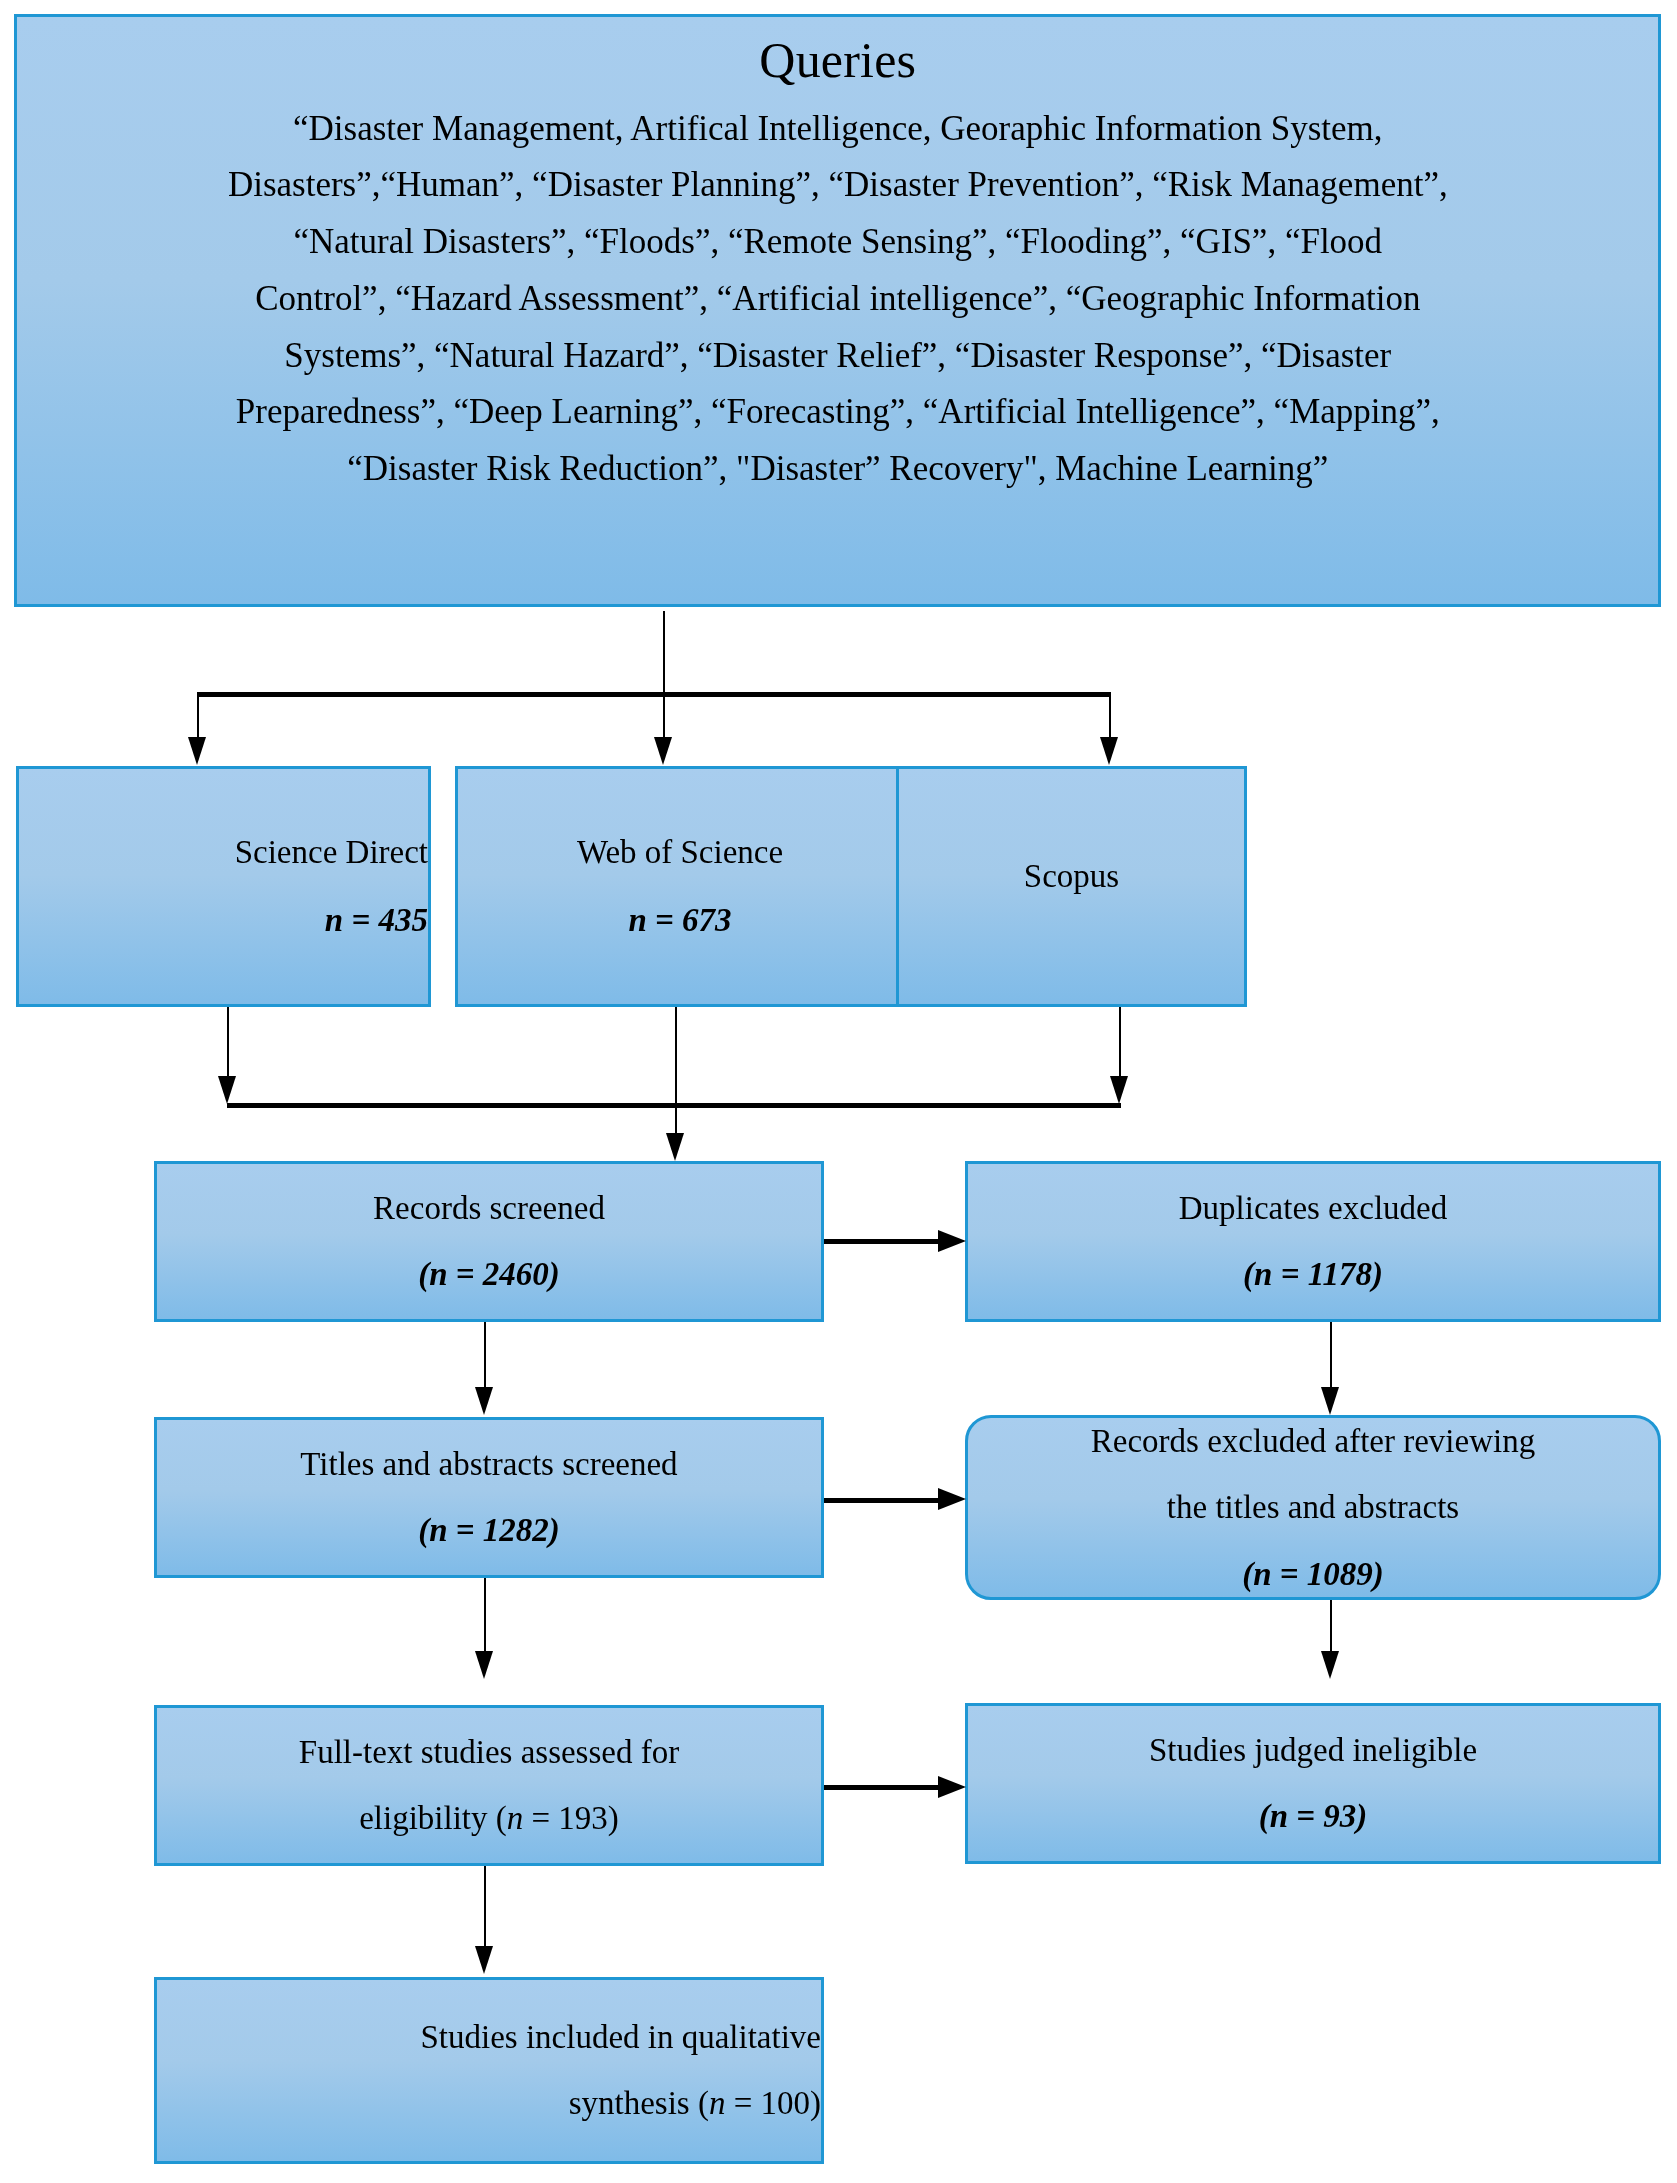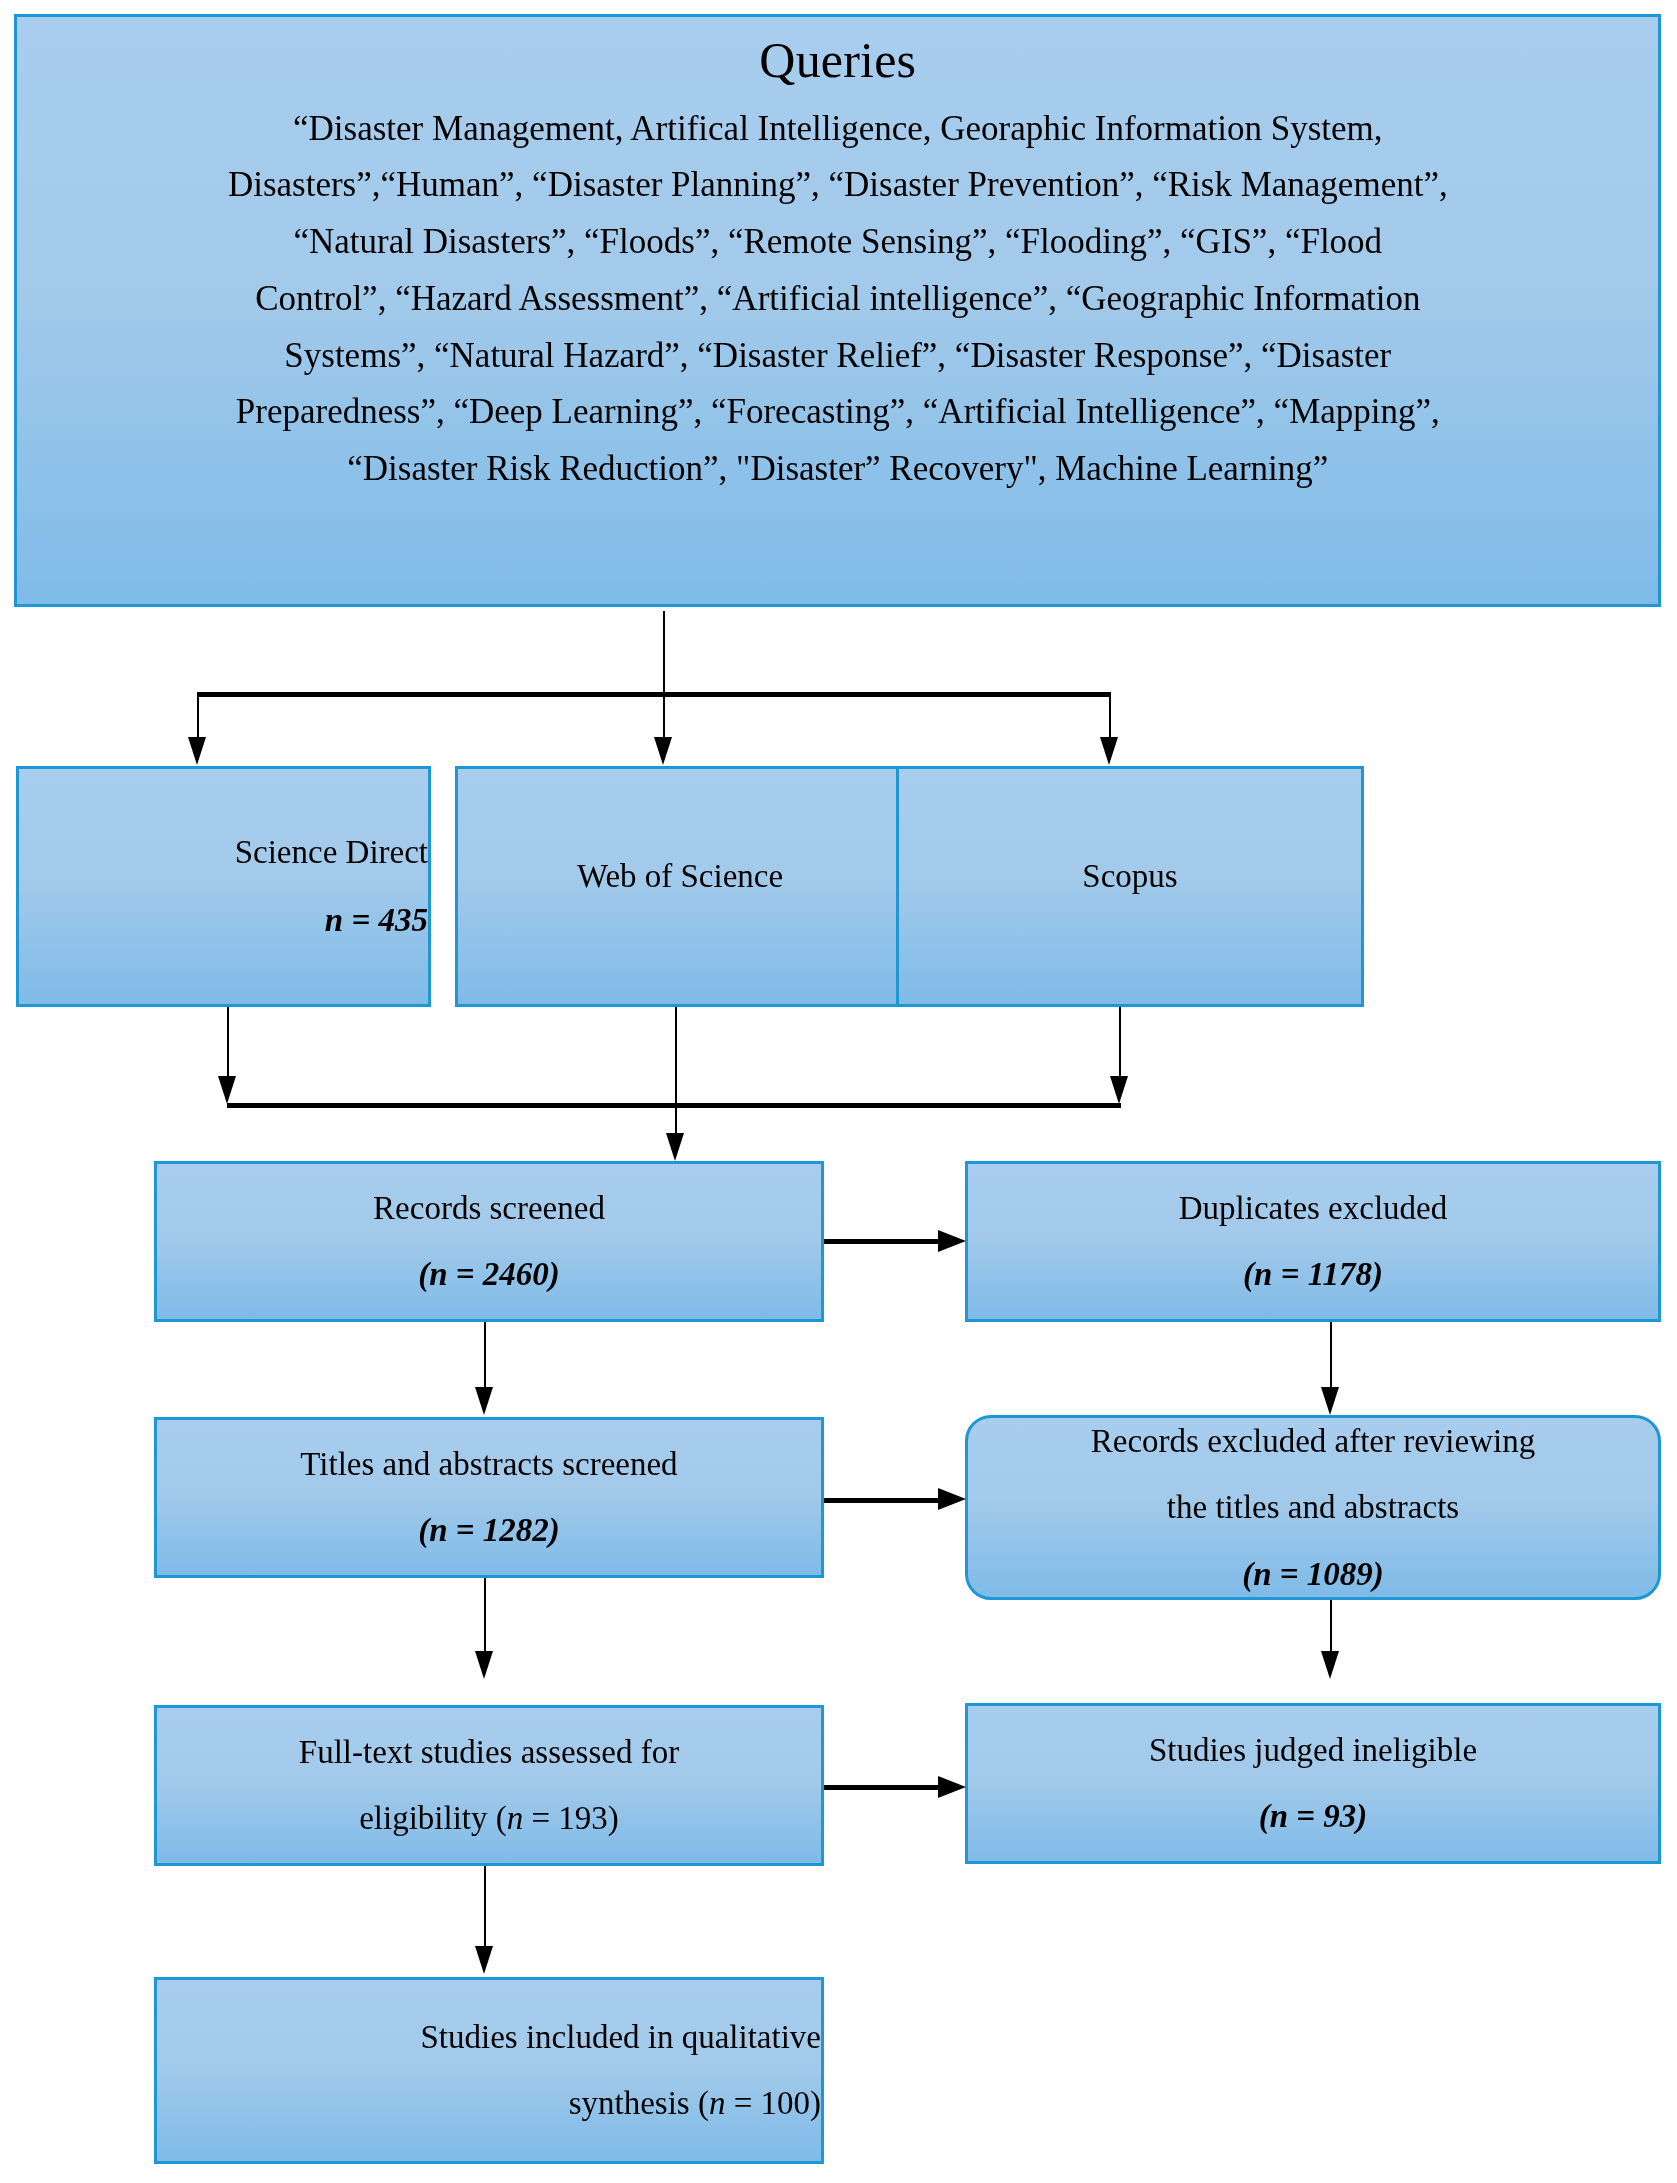--- a/index.html
+++ b/index.html
@@ -59,21 +59,21 @@
   }
 
   
   .src-box {
     top: 766px;
     height: 241px;
     font-size: 33px;
   }
   #src-sciencedirect { left: 16px;   width: 415px; text-align: right; }
   #src-wos          { left: 455px; width: 450px; text-align: center; }
-  #src-scopus       { left: 896px; width: 468px; gap: 8px; }
+  #src-scopus       { left: 896px; width: 351px; gap: 8px; }
   .src-box .ln:first-child { margin-bottom: 20.5px; }
 
   
   .stage-left {
     left: 154px;
     width: 670px;
     font-size: 33px;
   }
   .stage-right {
     left: 965px;
@@ -153,20 +153,21 @@
   <div class="arrow-down" style="left:654px; top:737px;"></div>
   <div class="vline" style="left:1109px; top:692px; height:47px;"></div>
   <div class="arrow-down" style="left:1100px; top:737px;"></div>
 
   <div class="fbox src-box" id="src-sciencedirect">
     <span class="ln">Science Direct</span>
     <span class="ln it"><i>n</i> = 435</span>
   </div>
   <div class="fbox src-box" id="src-wos">
     <span class="ln">Web of Science</span>
+    <span class="ln it"><i>n</i> = 673</span>
   </div>
   <div class="fbox src-box" id="src-scopus">
     <span class="ln">Scopus</span>
   </div>
 
   <div class="vline" style="left:227px; top:1007px; height:71px;"></div>
   <div class="arrow-down" style="left:218px; top:1076px;"></div>
   <div class="vline" style="left:1119px; top:1007px; height:71px;"></div>
   <div class="arrow-down" style="left:1110px; top:1076px;"></div>
   <div class="hline thick" style="left:227px; top:1103px; width:894px;"></div>

